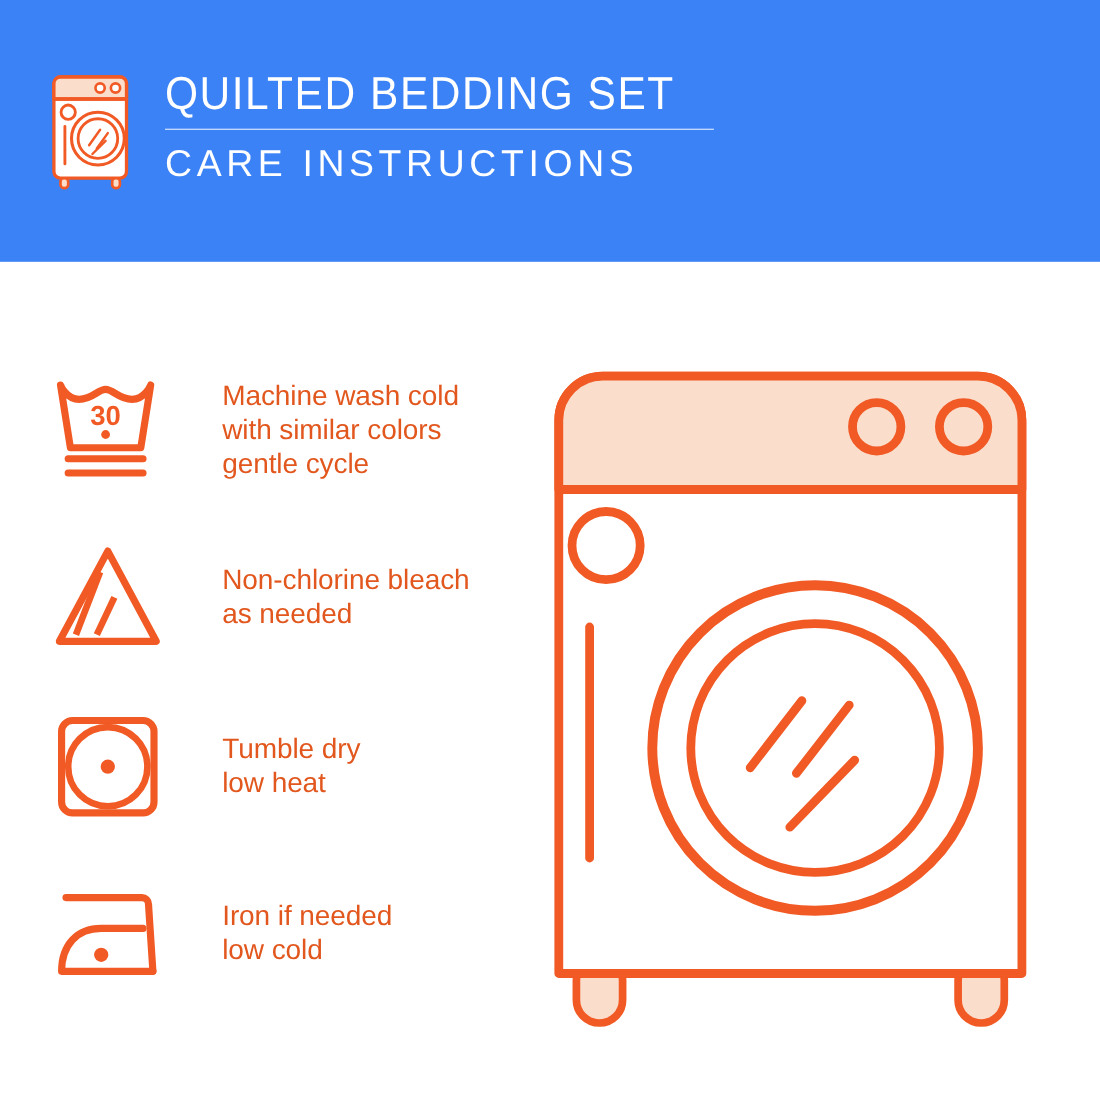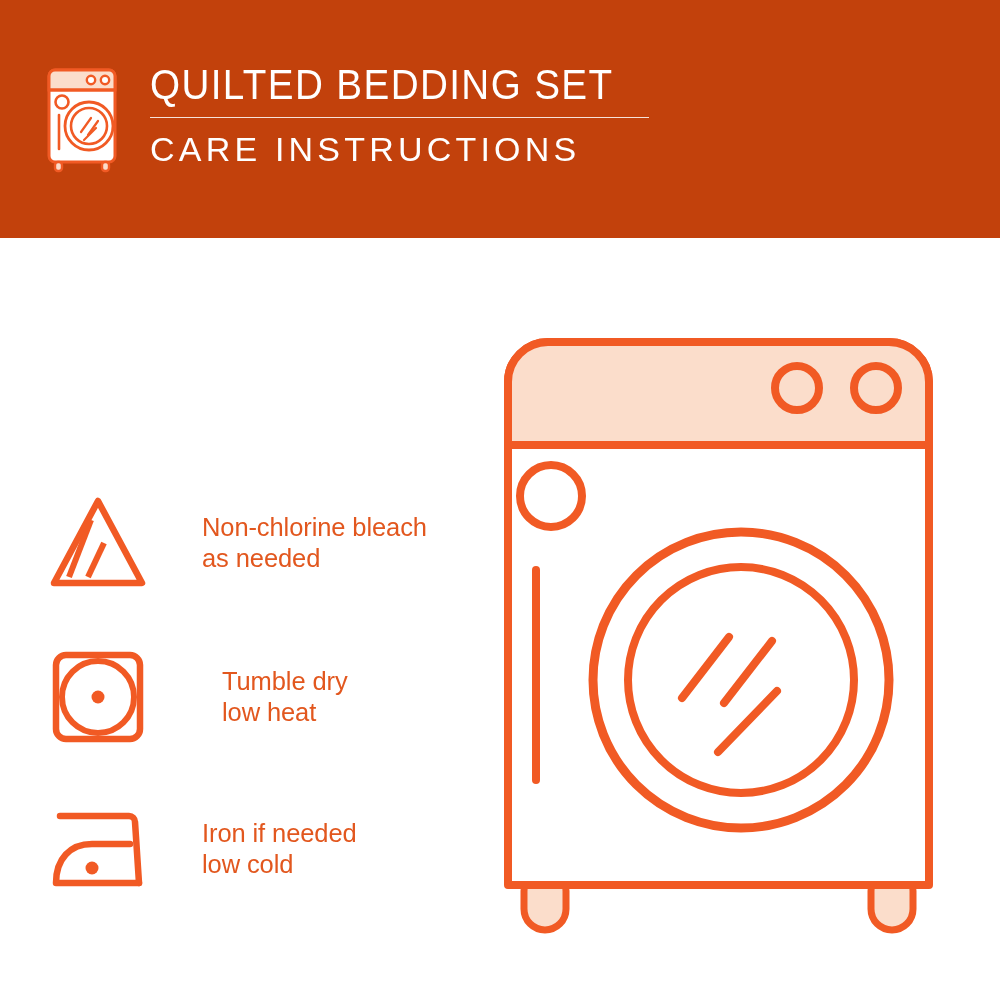--- a/index.html
+++ b/index.html
@@ -15,21 +15,21 @@
     position: relative;
   }
 
   
   #header-band {
     position: absolute;
     left: 0;
     top: 0;
     width: 1000px;
     height: 238px;
-    background: #c2410c;
+    background: #3b82f6;
   }
   #header-inner {
     position: absolute;
     left: 44px;
     top: 62px;
     display: flex;
     align-items: flex-start;
   }
   #brand-logo {
     width: 84px;
@@ -96,21 +96,21 @@
   .care-text {
     color: #E2571E;
     font-size: 25.5px;
     line-height: 31px;
     letter-spacing: -0.1px;
     white-space: pre-line;
     margin-left: 46px;
   }
   #care-row-0 { top: 98px; }
   #care-row-1 { top: 250px; }
-  #care-row-2 { top: 404px; gap: 20px; }
+  #care-row-2 { top: 404px; }
   #care-row-3 { top: 556px; }
 
   
   #machine-illustration {
     position: absolute;
     left: 486px;
     top: 320px;
     width: 500px;
     height: 630px;
   }
@@ -149,20 +149,39 @@
       <div id="product-title">QUILTED BEDDING SET</div>
       <div id="title-divider"></div>
       <div id="doc-subtitle">CARE INSTRUCTIONS</div>
     </div>
 
   </div>
 </div>
 
 <div id="care-list">
 
+  <div class="care-row" id="care-row-0">
+    <div class="care-symbol">
+      <svg width="104" height="100" viewBox="0 0 104 100">
+
+        <path d="M9 9 C9 9 14 22 26 22 C38 22 43 13 50 13 C57 13 62 22 74 22 C86 22 91 9 91 9
+                 L82 66 L18 66 Z" fill="none" stroke="#F15A24" stroke-width="6.5" stroke-linejoin="round" stroke-linecap="round"></path>
+
+        <text x="50" y="45" font-family="'Liberation Sans', sans-serif" font-size="25" font-weight="bold" fill="#F15A24" text-anchor="middle">30</text>
+
+        <circle cx="50" cy="54" r="4" fill="#F15A24"></circle>
+
+        <line x1="16" y1="76" x2="84" y2="76" stroke="#F15A24" stroke-width="6.5" stroke-linecap="round"></line>
+        <line x1="16" y1="89" x2="84" y2="89" stroke="#F15A24" stroke-width="6.5" stroke-linecap="round"></line>
+      </svg>
+    </div>
+    <div class="care-text">Machine wash cold
+with similar colors
+gentle cycle</div>
+  </div>
 
   <div class="care-row" id="care-row-1">
     <div class="care-symbol">
       <svg width="104" height="100" viewBox="0 0 104 100">
         <path d="M52 8 L96 90 L8 90 Z" fill="none" stroke="#F15A24" stroke-width="6.5" stroke-linejoin="round"></path>
         <line x1="45" y1="27" x2="23" y2="84" stroke="#F15A24" stroke-width="6" stroke-linecap="butt"></line>
         <line x1="58" y1="50" x2="42" y2="84" stroke="#F15A24" stroke-width="6" stroke-linecap="butt"></line>
       </svg>
     </div>
     <div class="care-text">Non-chlorine bleach

